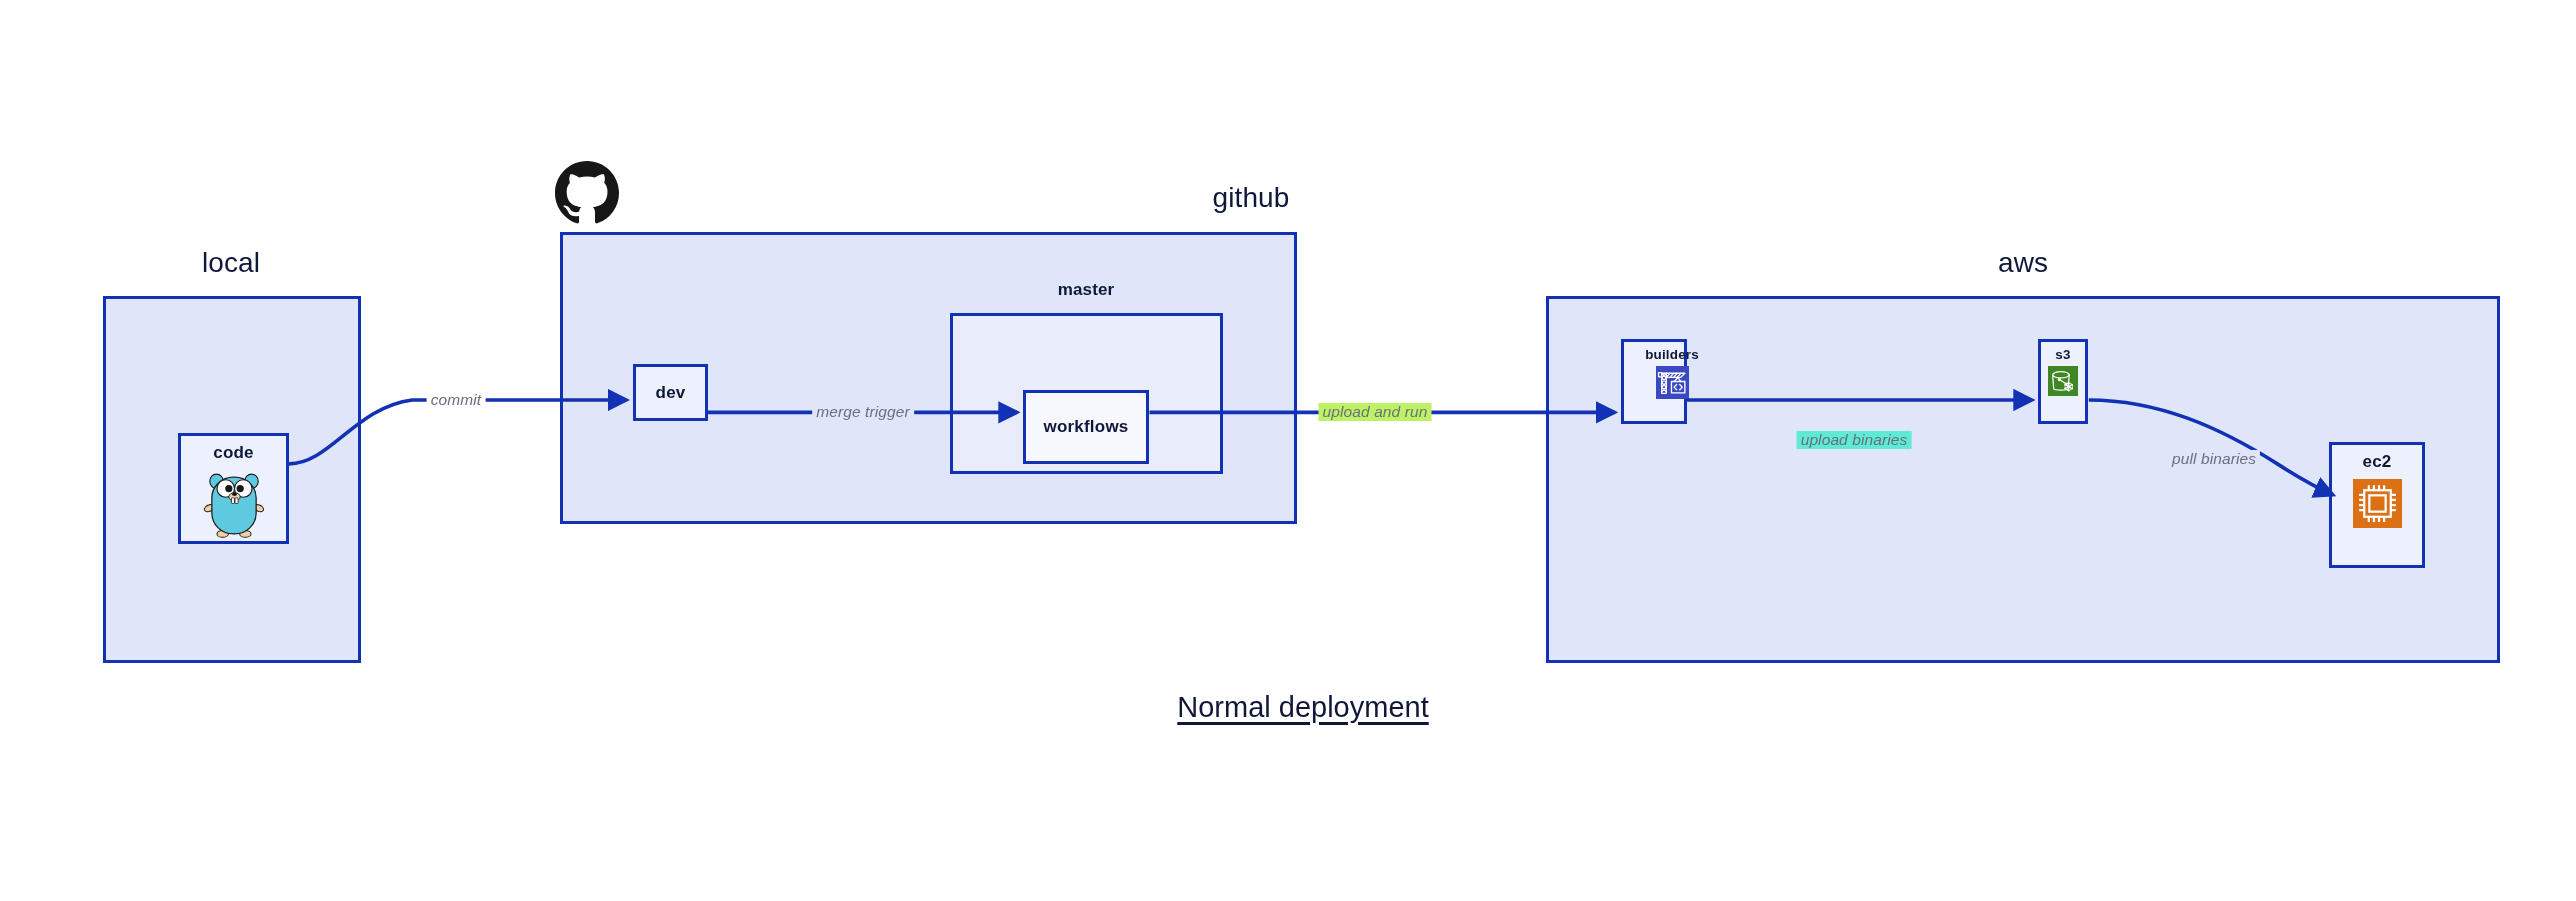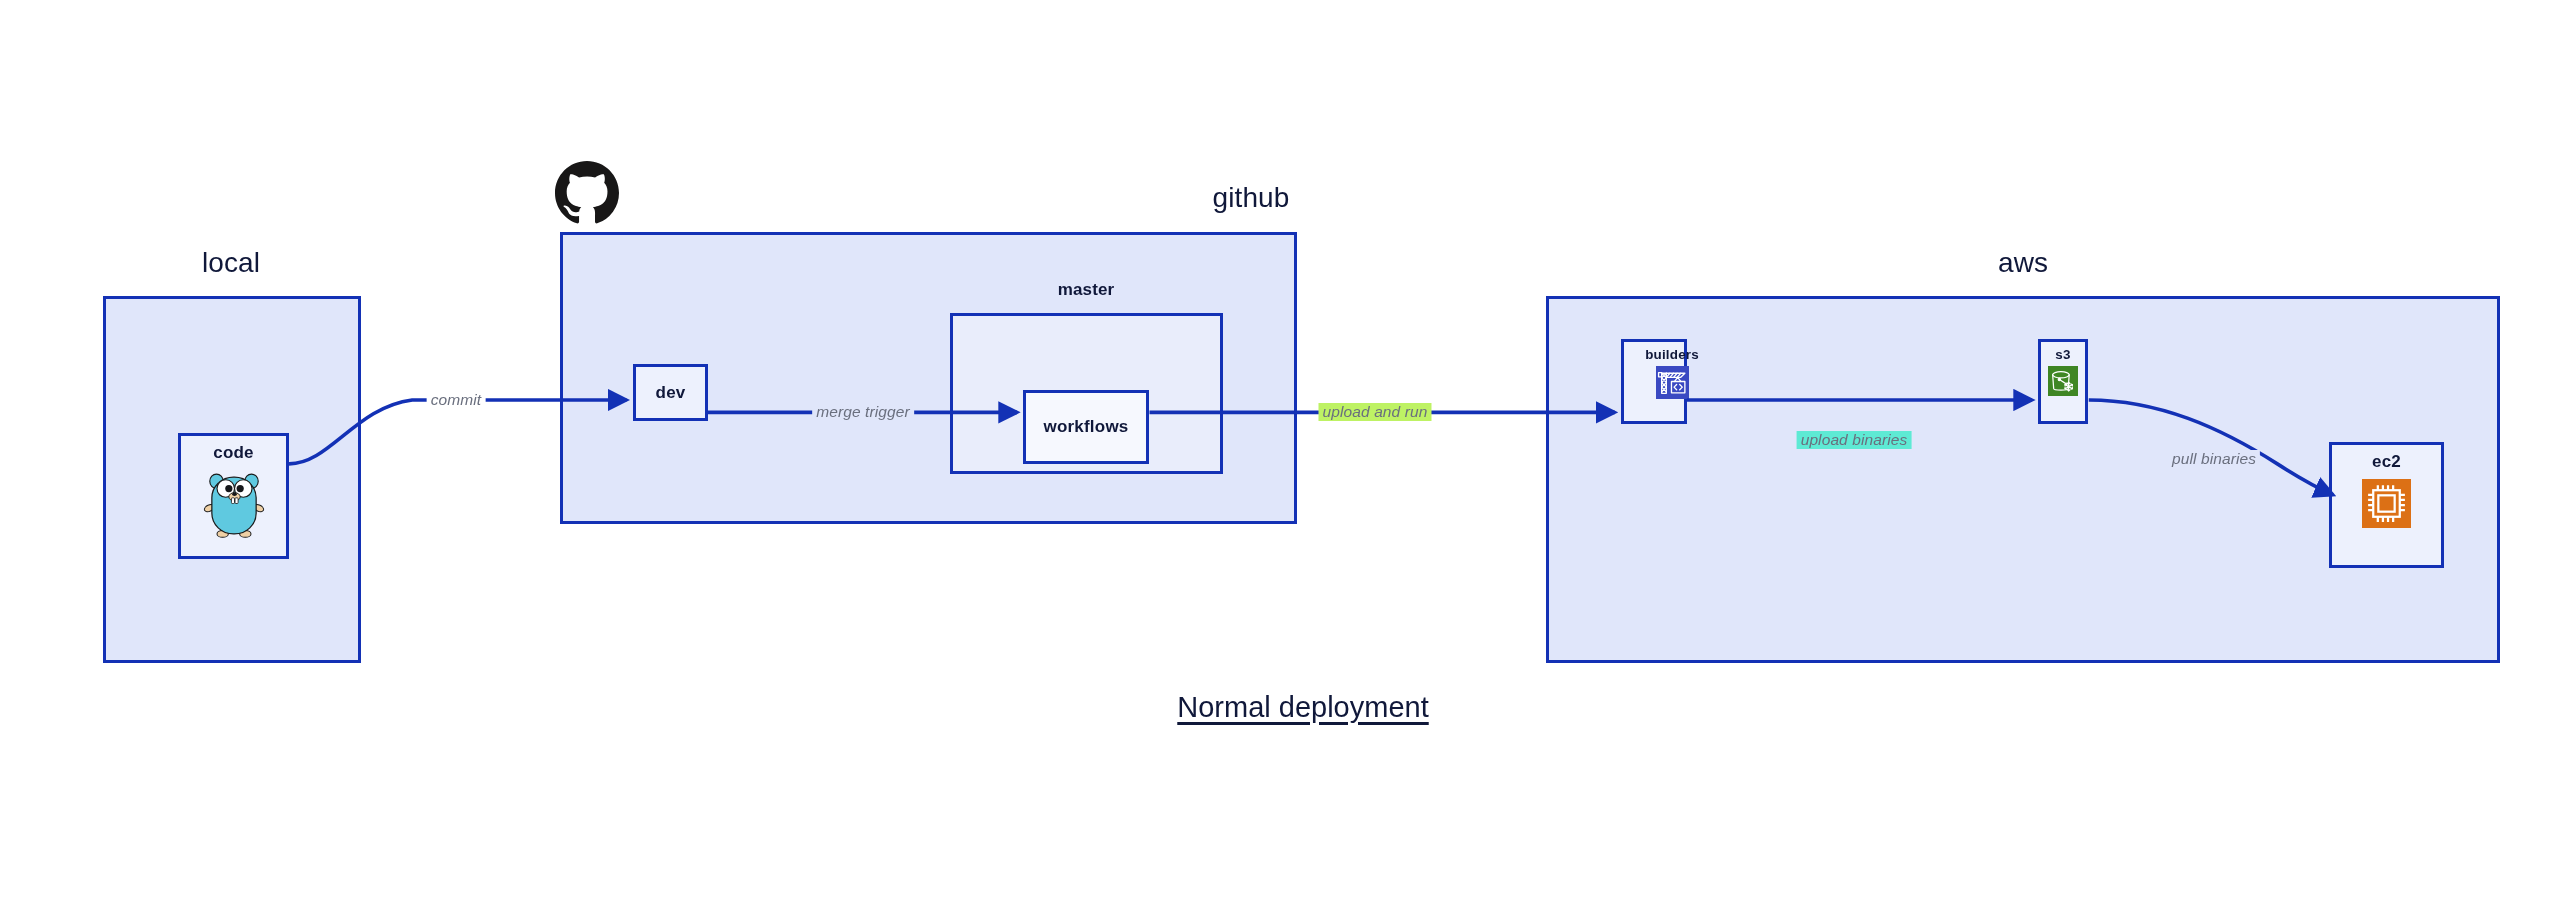--- a/index.html
+++ b/index.html
@@ -116,21 +116,21 @@
   }
 </style>
 </head>
 <body>
 
 <div id="stage">
 
   <div class="group-label" style="left:231px; top:247px;">local</div>
   <div class="group" id="grp-local" style="left:103px; top:296px; width:258px; height:367px;"></div>
 
-  <div class="node" id="node-code" style="left:178px; top:433px; width:111px; height:126px;">
+  <div class="node" id="node-code" style="left:178px; top:433px; width:111px; height:111px;">
     <div class="node-label">code</div>
     <div class="node-icon">
       <svg width="62" height="68" viewBox="0 0 120 132" xmlns="http://www.w3.org/2000/svg">
 
         <ellipse cx="26" cy="22" rx="13" ry="14" fill="#5FC9E0" stroke="#1A1A1A" stroke-width="2.2"></ellipse>
         <ellipse cx="94" cy="22" rx="13" ry="14" fill="#5FC9E0" stroke="#1A1A1A" stroke-width="2.2"></ellipse>
 
         <ellipse cx="12" cy="74" rx="10" ry="6" fill="#EFD0A5" stroke="#1A1A1A" stroke-width="2" transform="rotate(-25 12 74)"></ellipse>
         <ellipse cx="108" cy="74" rx="10" ry="6" fill="#EFD0A5" stroke="#1A1A1A" stroke-width="2" transform="rotate(25 108 74)"></ellipse>
 
@@ -221,21 +221,21 @@
             <path d="M0 -8 L0 8 M-7 -4 L7 4 M-7 4 L7 -4"></path>
             <path d="M-2.5 -6 L0 -8 L2.5 -6 M-2.5 6 L0 8 L2.5 6"></path>
             <path d="M-7 -1.5 L-7 -4 L-4.6 -4.8 M7 1.5 L7 4 L4.6 4.8"></path>
             <path d="M-7 1.5 L-7 4 L-4.6 4.8 M7 -1.5 L7 -4 L4.6 -4.8"></path>
           </g>
         </g>
       </svg>
     </div>
   </div>
 
-  <div class="node" id="node-ec2" style="left:2329px; top:442px; width:115px; height:126px;">
+  <div class="node" id="node-ec2" style="left:2329px; top:442px; width:96px; height:126px;">
     <div class="node-label">ec2</div>
     <div class="node-icon">
       <svg width="49" height="49" viewBox="0 0 96 96" xmlns="http://www.w3.org/2000/svg">
         <rect x="0" y="0" width="96" height="96" fill="#DC7015"></rect>
         <g fill="none" stroke="#FFFFFF" stroke-width="4.4" stroke-linecap="butt">
           <rect x="22" y="22" width="52" height="52"></rect>
           <rect x="32" y="32" width="32" height="32"></rect>
 
           <path d="M31 22 L31 12 M41 22 L41 12 M51 22 L51 12 M61 22 L61 12"></path>
 

